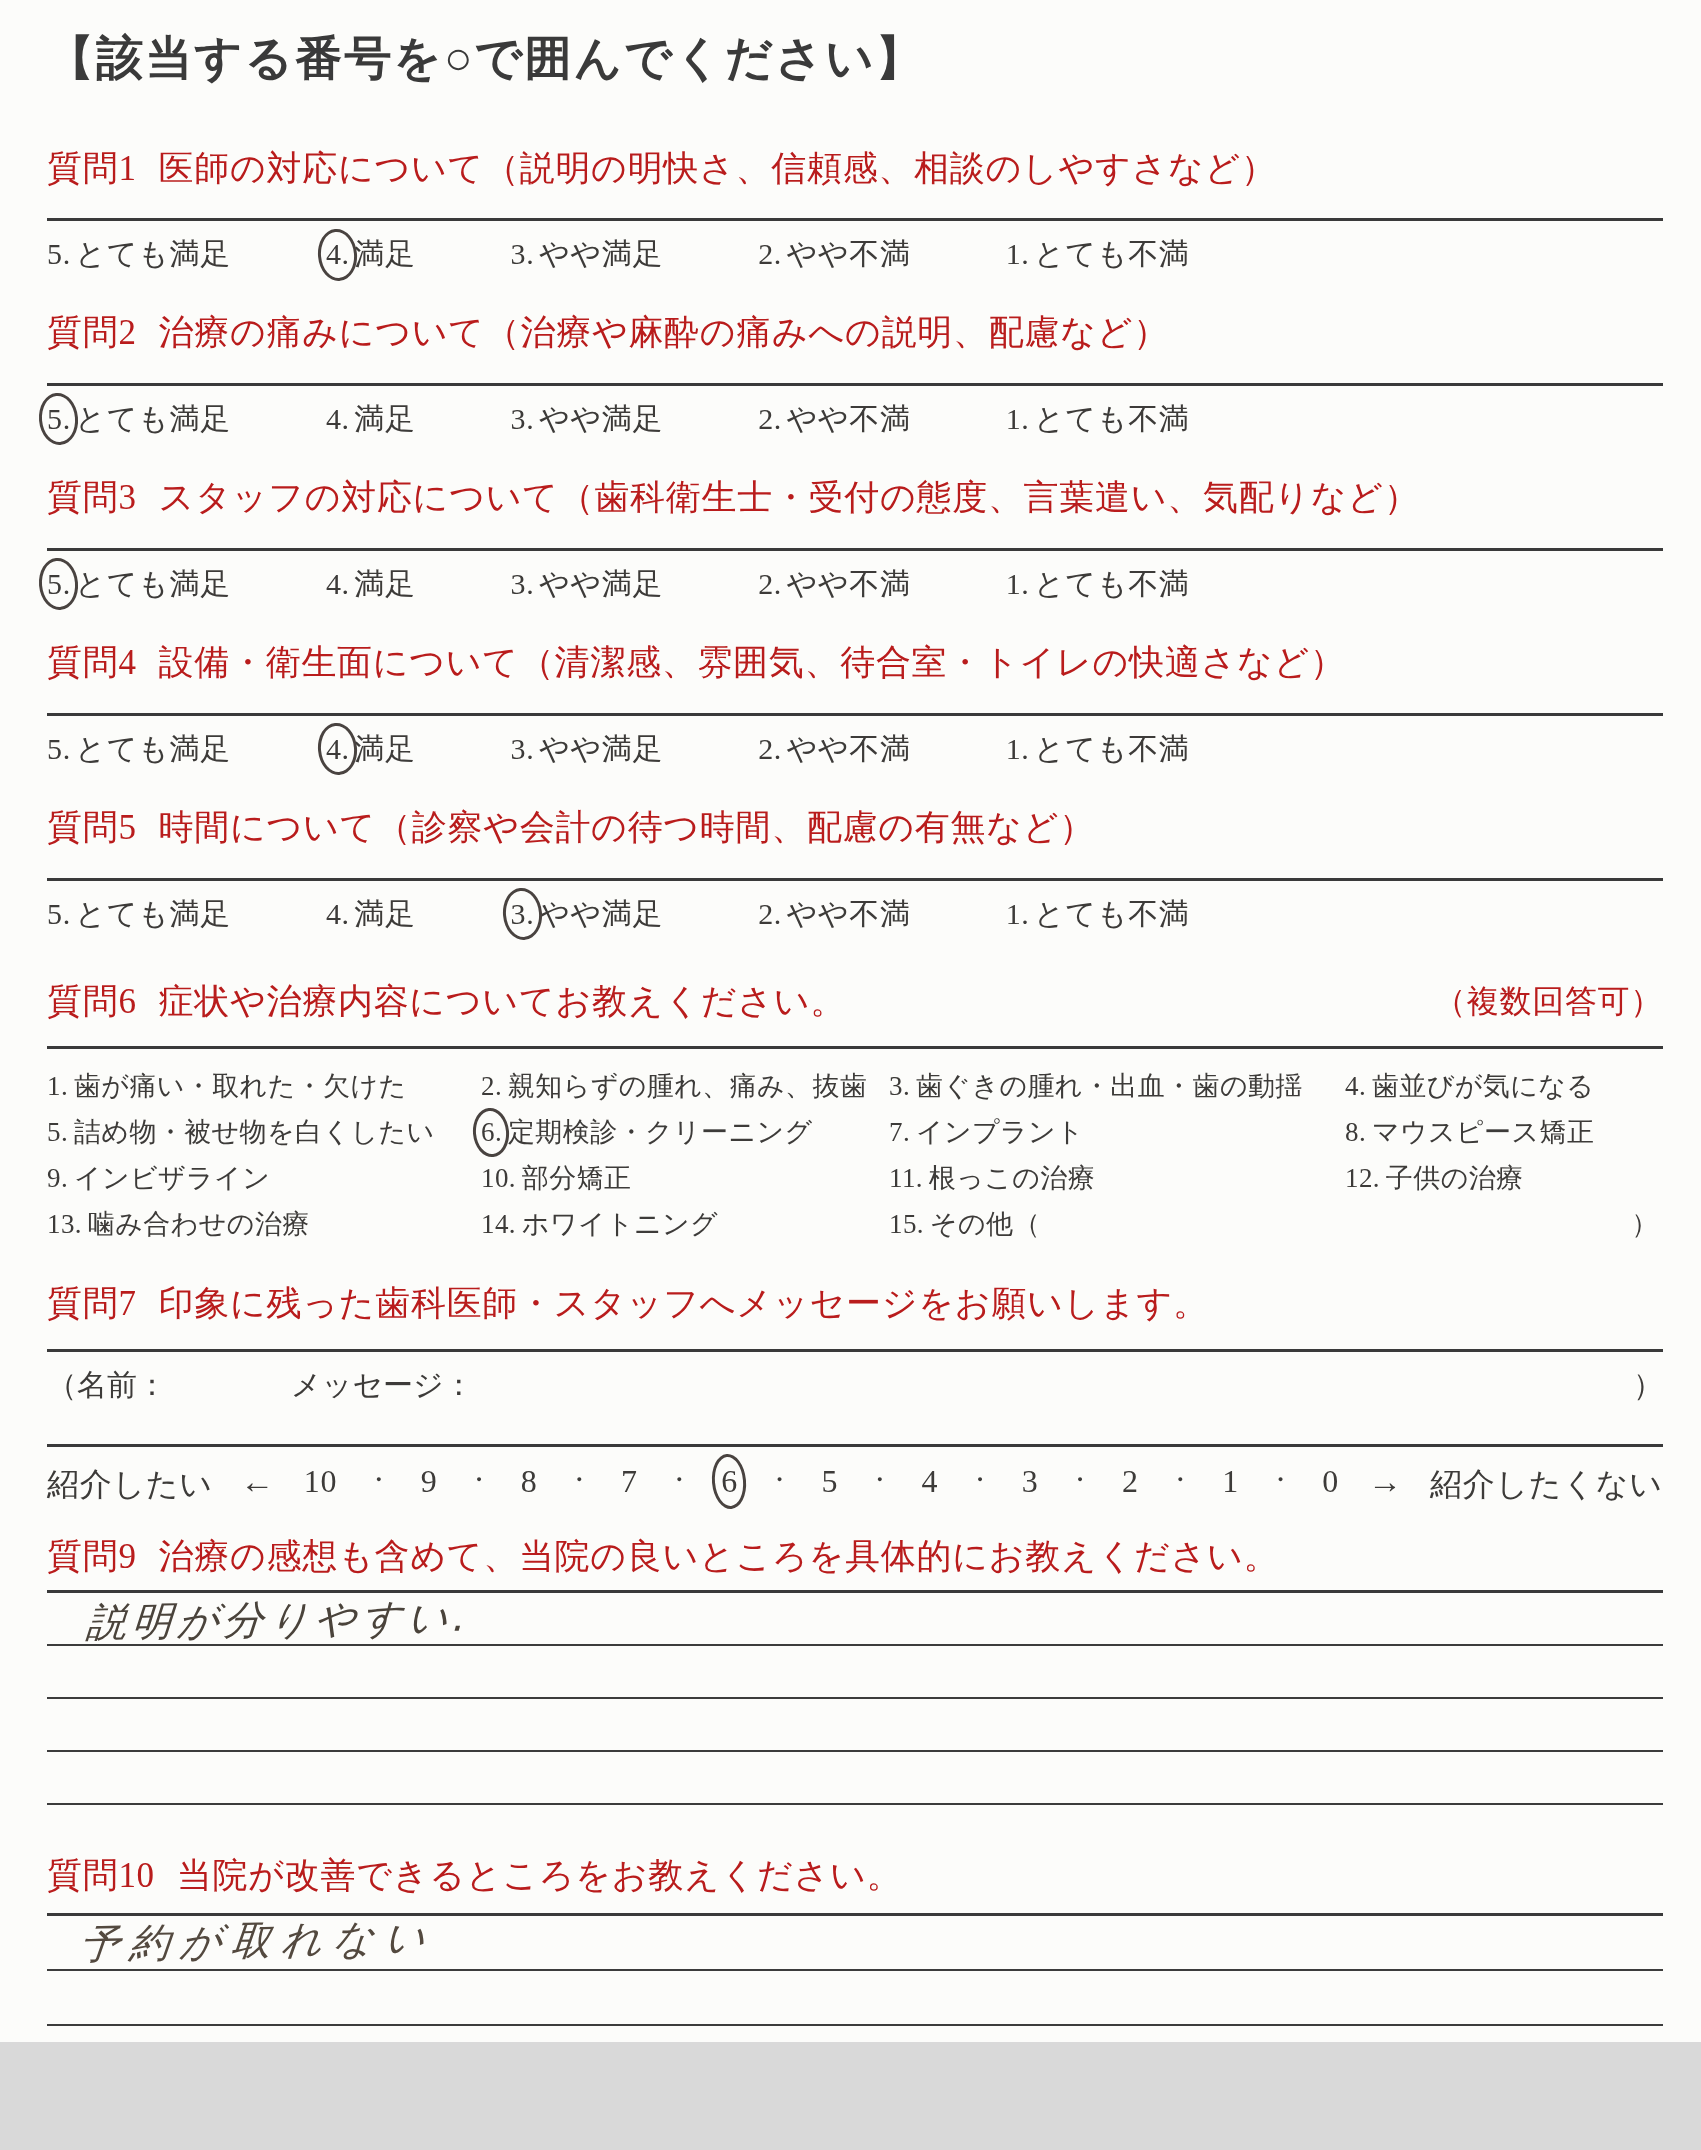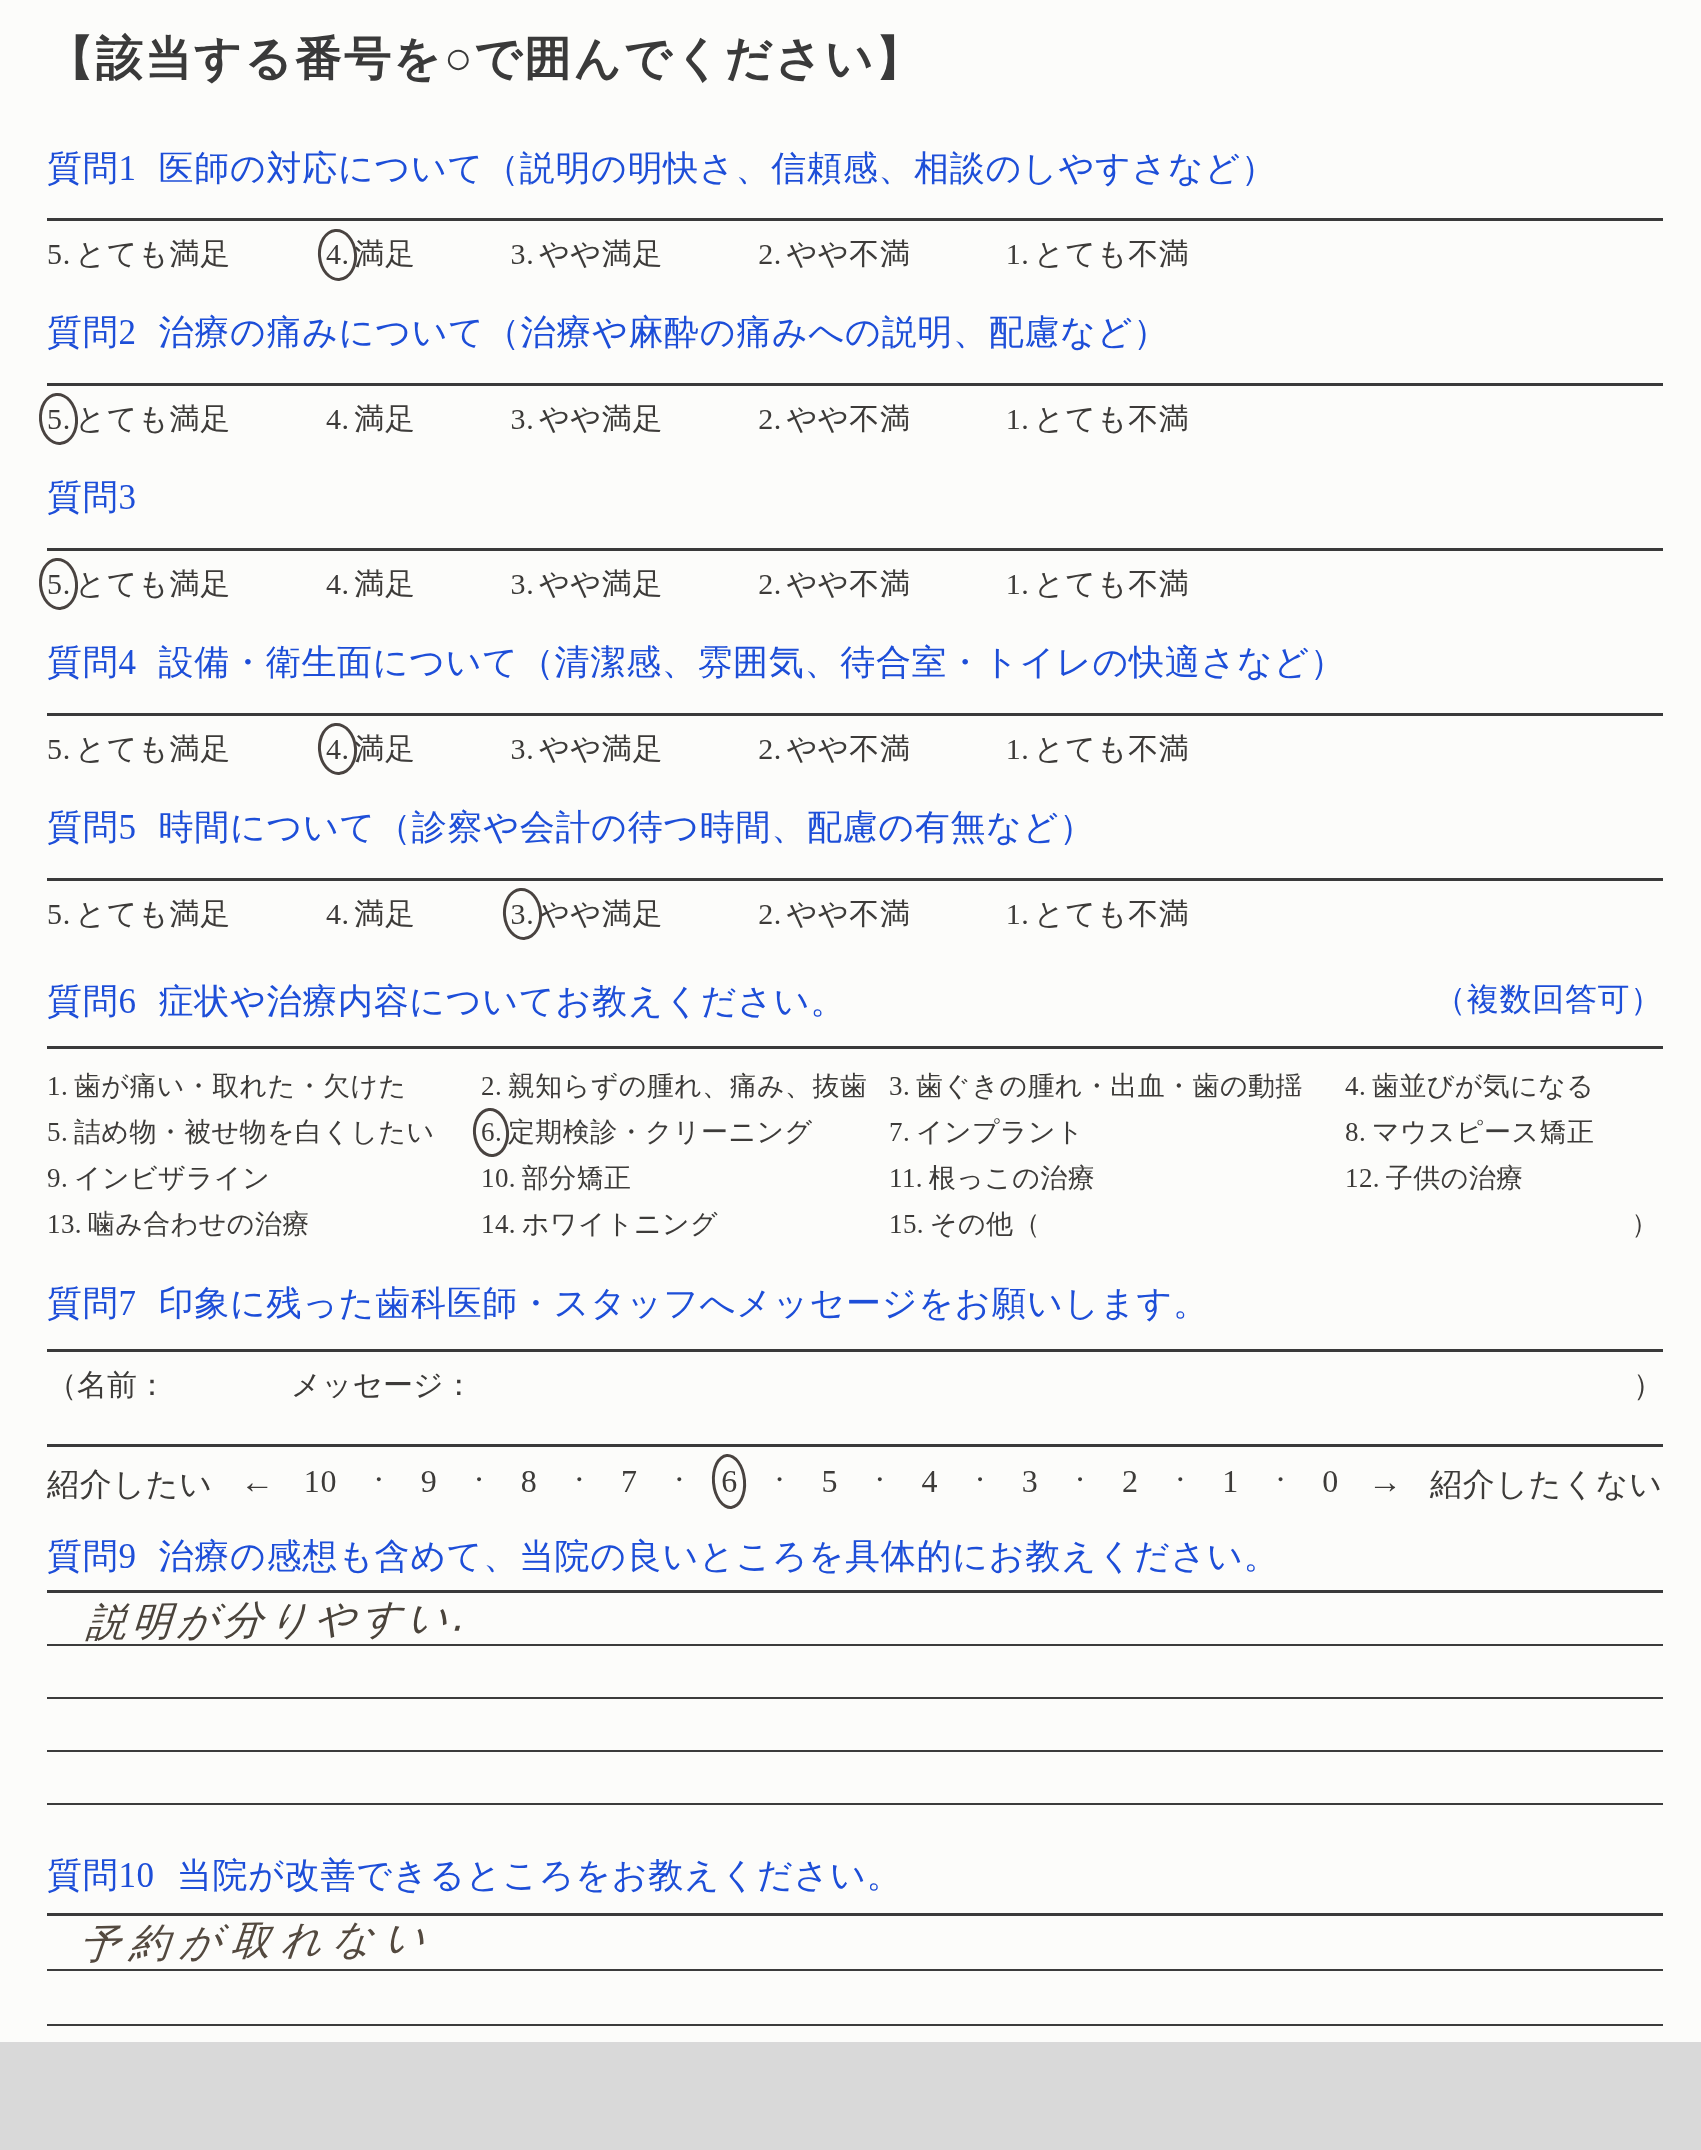--- a/index.html
+++ b/index.html
@@ -26,23 +26,23 @@
   }
 
   
   .qblock{margin-top:34px;}
   .qblock.first{margin-top:55px;}
   .qhead{
     margin:0;
     font-size:35px;
     font-weight:500;
     letter-spacing:0.7px;
-    color:#1d4ed8;
+    color:#b91c1c;
     display:flex;
-    align-items:flex-start;
+    align-items:center;
   }
   .qno{margin-right:22px;white-space:nowrap;}
   .qtitle{white-space:nowrap;}
   .qhead-note{margin-left:auto;font-size:32px;white-space:nowrap;}
   .sep{border-top:3px solid #3a3a3a;margin-top:26.6px;height:0;}
   .sep.tight{margin-top:10.3px;}
 
   
   .opts{
     display:flex;
@@ -163,20 +163,21 @@
         <span class="opt"><span class="cnum">4.</span><span class="olabel">満足</span></span>
         <span class="opt"><span class="cnum">3.</span><span class="olabel">やや満足</span></span>
         <span class="opt"><span class="cnum">2.</span><span class="olabel">やや不満</span></span>
         <span class="opt"><span class="cnum">1.</span><span class="olabel">とても不満</span></span>
       </div>
     </section>
 
     <section class="qblock">
       <h2 class="qhead">
         <span class="qno">質問3</span>
+        <span class="qtitle">スタッフの対応について（歯科衛生士・受付の態度、言葉遣い、気配りなど）</span>
       </h2>
       <div class="sep"></div>
       <div class="opts">
         <span class="opt"><span class="cnum" data-circled="yes">5.</span><span class="olabel">とても満足</span></span>
         <span class="opt"><span class="cnum">4.</span><span class="olabel">満足</span></span>
         <span class="opt"><span class="cnum">3.</span><span class="olabel">やや満足</span></span>
         <span class="opt"><span class="cnum">2.</span><span class="olabel">やや不満</span></span>
         <span class="opt"><span class="cnum">1.</span><span class="olabel">とても不満</span></span>
       </div>
     </section>

